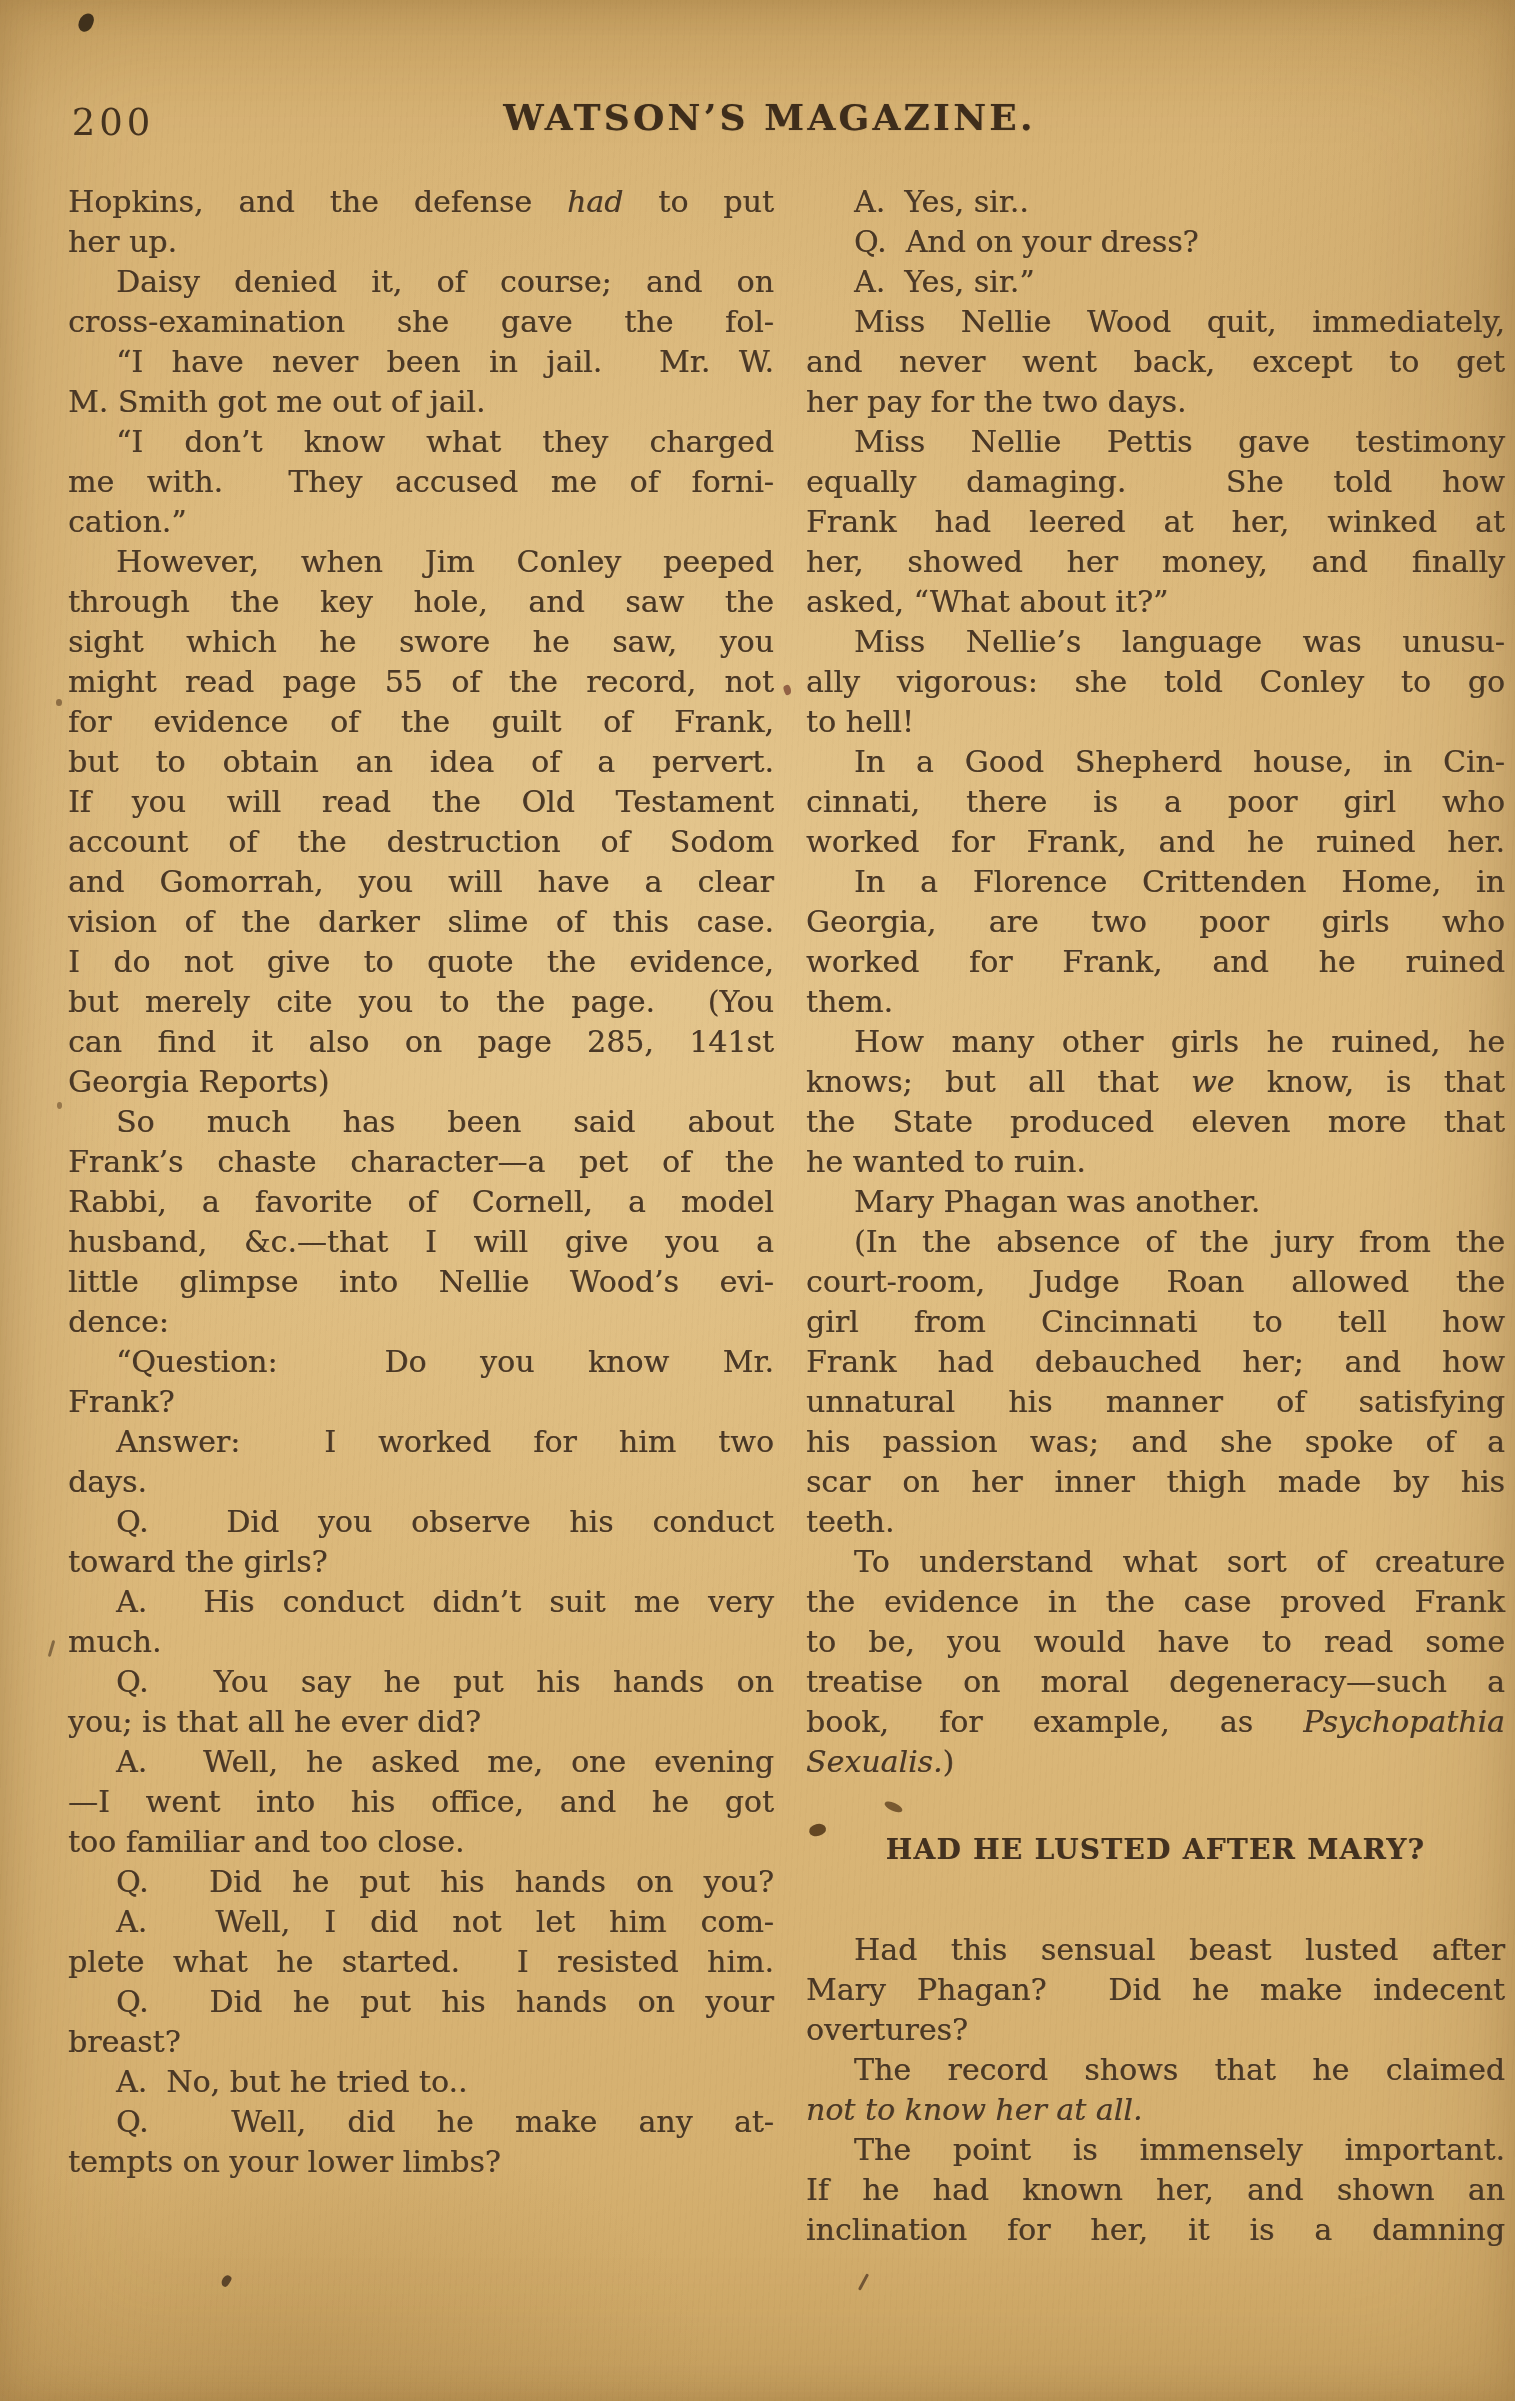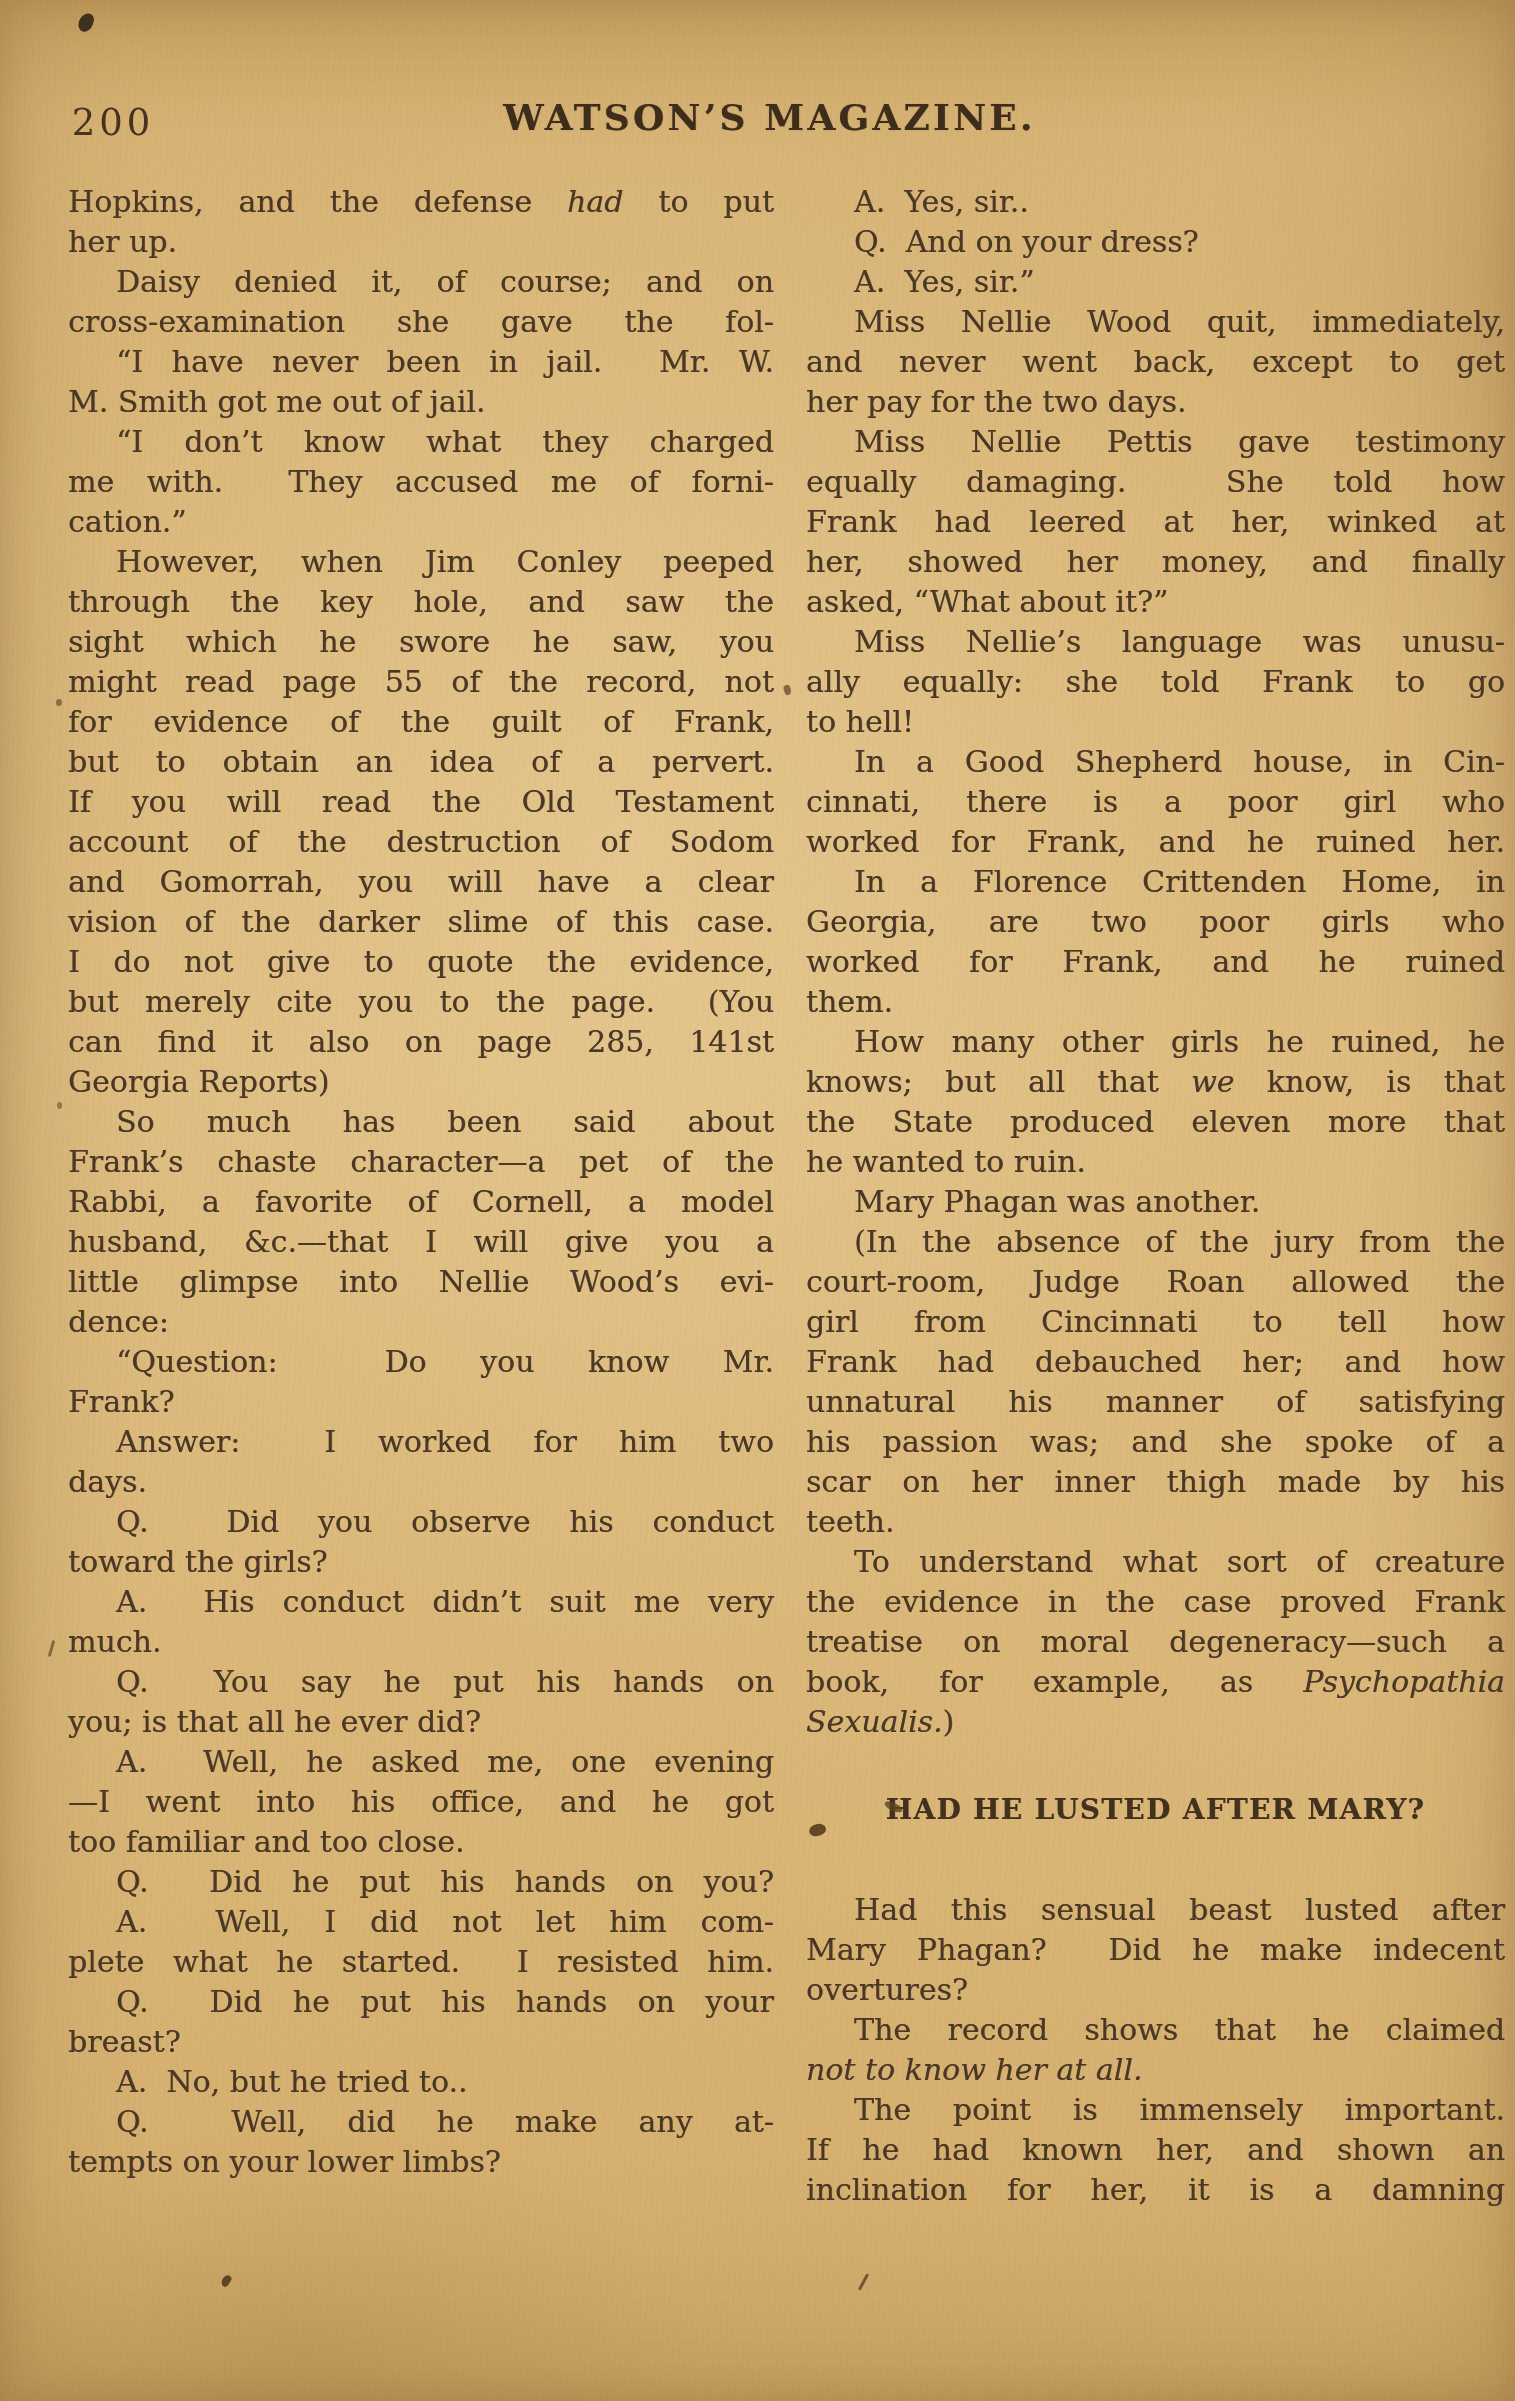--- a/index.html
+++ b/index.html
@@ -166,21 +166,21 @@
         </div>
         <div class="para">
           <div class="line ind">Miss Nellie Pettis gave testimony</div>
           <div class="line">equally damaging.&nbsp; She told how</div>
           <div class="line">Frank had leered at her, winked at</div>
           <div class="line">her, showed her money, and finally</div>
           <div class="line end">asked, “What about it?”</div>
         </div>
         <div class="para">
           <div class="line ind">Miss Nellie’s language was unusu-</div>
-          <div class="line">ally equally: she told Frank to go</div>
+          <div class="line">ally vigorous: she told Conley to go</div>
           <div class="line end">to hell!</div>
         </div>
         <div class="para">
           <div class="line ind">In a Good Shepherd house, in Cin-</div>
           <div class="line">cinnati, there is a poor girl who</div>
           <div class="line">worked for Frank, and he ruined her.</div>
         </div>
         <div class="para">
           <div class="line ind">In a Florence Crittenden Home, in</div>
           <div class="line">Georgia, are two poor girls who</div>
@@ -202,20 +202,21 @@
           <div class="line">girl from Cincinnati to tell how</div>
           <div class="line">Frank had debauched her; and how</div>
           <div class="line">unnatural his manner of satisfying</div>
           <div class="line">his passion was; and she spoke of a</div>
           <div class="line">scar on her inner thigh made by his</div>
           <div class="line end">teeth.</div>
         </div>
         <div class="para">
           <div class="line ind">To understand what sort of creature</div>
           <div class="line">the evidence in the case proved Frank</div>
+          <div class="line">to be, you would have to read some</div>
           <div class="line">treatise on moral degeneracy—such a</div>
           <div class="line">book, for example, as <i>Psychopathia</i></div>
           <div class="line end"><i>Sexualis.</i>)</div>
         </div>
         <div class="subhead">HAD HE LUSTED AFTER MARY?</div>
         <div class="para">
           <div class="line ind">Had this sensual beast lusted after</div>
           <div class="line">Mary Phagan?&nbsp; Did he make indecent</div>
           <div class="line end">overtures?</div>
         </div>

